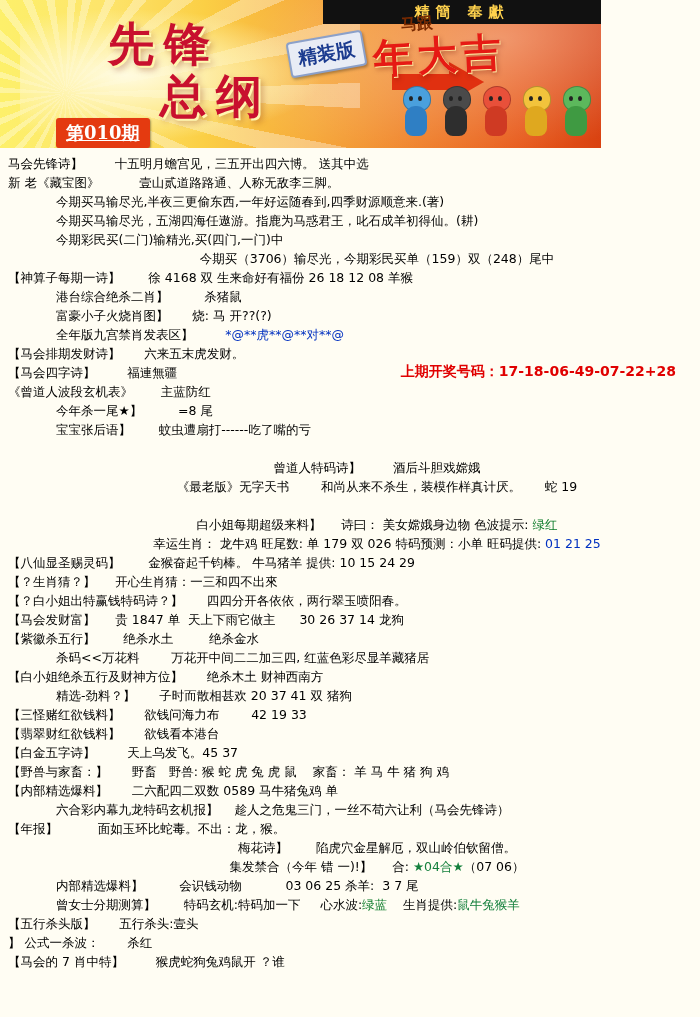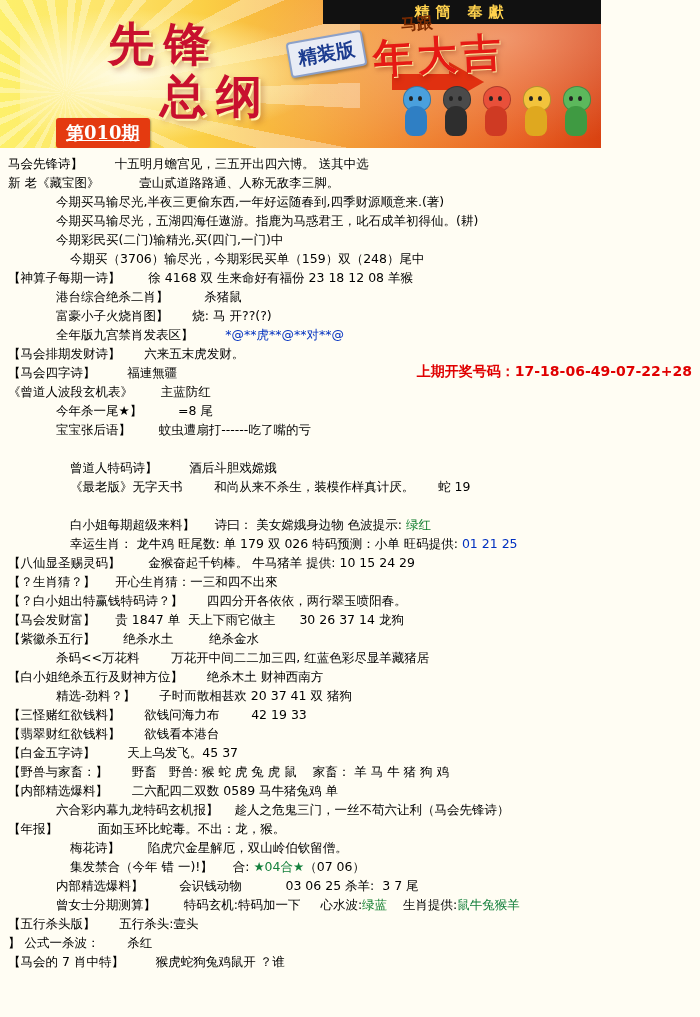--- a/index.html
+++ b/index.html
@@ -98,32 +98,32 @@
   .mascot .eye.l{left:10px;} .mascot .eye.r{left:19px;}
   .ep-box{
     position:absolute;left:56px;top:118px;
     background:#e43a10;color:#fff;font-weight:bold;font-size:18px;
     padding:3px 10px;border-radius:3px;
     font-family:"DejaVu Serif","Liberation Serif",serif;
     box-shadow:1px 1px 2px rgba(0,0,0,.35);
     text-decoration:underline;
   }
   
-  .sheet{position:relative;padding:6px 0 0 0;}
+  .sheet{position:relative;padding:6px 16px 0 0;}
   .row{
     position:relative;
     line-height:17px;
     min-height:17px;
     white-space:pre;
     font-size:12.5px;
     padding:1px 0;
   }
   .ind-0{padding-left:8px;}
   .ind-1{padding-left:56px;}
-  .ind-2{padding-left:70px;}
+  .ind-2{padding-left:70px;text-align:center;}
   .red{color:#15803d;}
   .blue{color:#0030c0;}
   .green{color:#0a7a28;}
   .lottery{
     position:absolute;right:8px;top:0;
     font-weight:bold;font-size:14px;color:#e00000;
     white-space:pre;
   }
   .seg{white-space:pre;}
 </style>
@@ -187,21 +187,21 @@
 </div>
 
 <div class="sheet">
   <div id="rows">
       <div class="row ind-0"><span class="seg ">马会先锋诗】</span><span class="seg ">        十五明月蟾宫见，三五开出四六博。 送其中选</span></div>
       <div class="row ind-0"><span class="seg ">新 老《藏宝图》</span><span class="seg ">          壹山贰道路路通、人称无敌李三脚。</span></div>
       <div class="row ind-1"><span class="seg ">今期买马输尽光,半夜三更偷东西,一年好运随春到,四季财源顺意来.(著)</span></div>
       <div class="row ind-1"><span class="seg ">今期买马输尽光，五湖四海任遨游。指鹿为马惑君王，叱石成羊初得仙。(耕)</span></div>
       <div class="row ind-1"><span class="seg ">今期彩民买(二门)输精光,买(四门,一门)中</span></div>
       <div class="row ind-2"><span class="seg ">今期买（3706）输尽光，今期彩民买单（159）双（248）尾中</span></div>
-      <div class="row ind-0"><span class="seg ">【神算子每期一诗】</span><span class="seg ">       徐 4168 双 生来命好有福份 23 18 12 08 羊猴</span></div>
+      <div class="row ind-0"><span class="seg ">【神算子每期一诗】</span><span class="seg ">       徐 4168 双 生来命好有福份 26 18 12 08 羊猴</span></div>
       <div class="row ind-1"><span class="seg ">港台综合绝杀二肖】</span><span class="seg ">         杀猪鼠</span></div>
       <div class="row ind-1"><span class="seg ">富豪小子火烧肖图】</span><span class="seg ">      烧: 马 开??(?)</span></div>
       <div class="row ind-1"><span class="seg ">全年版九宫禁肖发表区】</span><span class="seg blue">        *@**虎**@**对**@</span></div>
       <div class="row ind-0"><span class="seg ">【马会排期发财诗】</span><span class="seg ">      六来五末虎发财。</span></div>
       <div class="row ind-0"><span class="seg ">【马会四字诗】</span><span class="seg ">        福連無疆</span><div class="lottery"><span>上期开奖号码：</span><span>17-18-06-49-07-22+28</span></div></div>
       <div class="row ind-0"><span class="seg ">《曾道人波段玄机表》</span><span class="seg ">       主蓝防红</span></div>
       <div class="row ind-1"><span class="seg ">今年杀一尾★】</span><span class="seg ">         =8 尾</span></div>
       <div class="row ind-1"><span class="seg ">宝宝张后语】</span><span class="seg ">       蚊虫遭扇打------吃了嘴的亏</span></div>
       <div class="row ind-2"><span class="seg "></span></div>
       <div class="row ind-2"><span class="seg ">曾道人特码诗】</span><span class="seg ">        酒后斗胆戏嫦娥</span></div>

